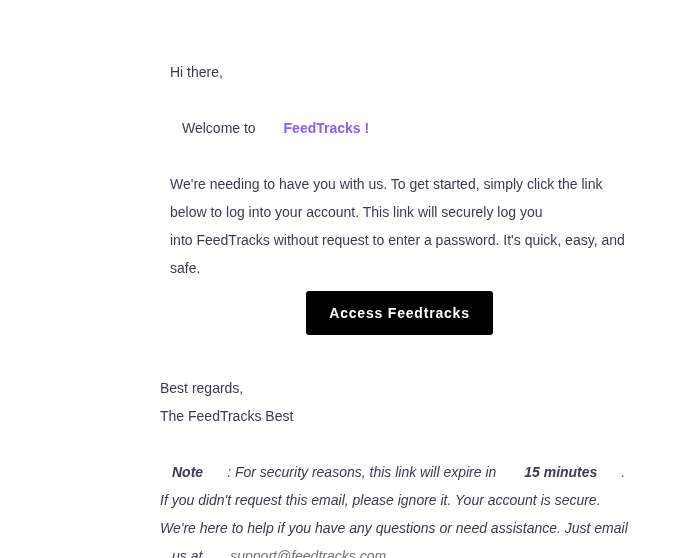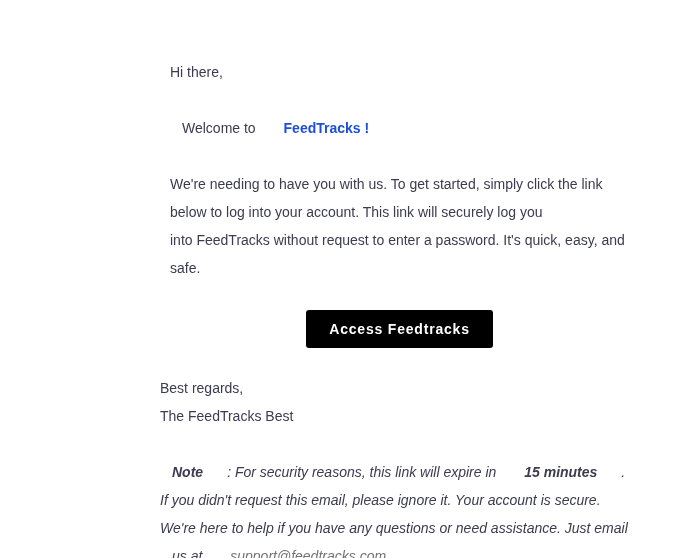--- a/index.html
+++ b/index.html
@@ -6,29 +6,29 @@
     html, body { width: 690px; height: 558px; background: #ffffff; overflow: hidden; }
     body {
       font-family: "Liberation Sans", sans-serif;
       font-size: 14px;
       color: #3c3b4f;
       position: relative;
     }
     .line { position: absolute; white-space: nowrap; line-height: 18px; }
     .greet { left: 134px; top: 27px; }
     .welcome { left: 134px; top: 83px; }
-    .welcome b { font-weight: bold; color: #1d4ed8; }
+    .welcome b { font-weight: bold; color: #8b5cf6; }
     .p1 { left: 134px; top: 139px; }
     .p2 { left: 134px; top: 167px; }
     .p3 { left: 134px; top: 195px; }
     .p4 { left: 134px; top: 223px; }
     .btn {
       position: absolute;
-      left: 270px; top: 274px;
-      width: 187px; height: 38px;
+      left: 270px; top: 255px;
+      width: 187px; height: 44px;
       background: #000000;
       color: #ffffff;
       border-radius: 3px;
       font-weight: bold;
       font-size: 14px;
       letter-spacing: 0.8px;
       display: flex; align-items: center; justify-content: center;
       cursor: pointer;
       text-decoration: none;
     }

